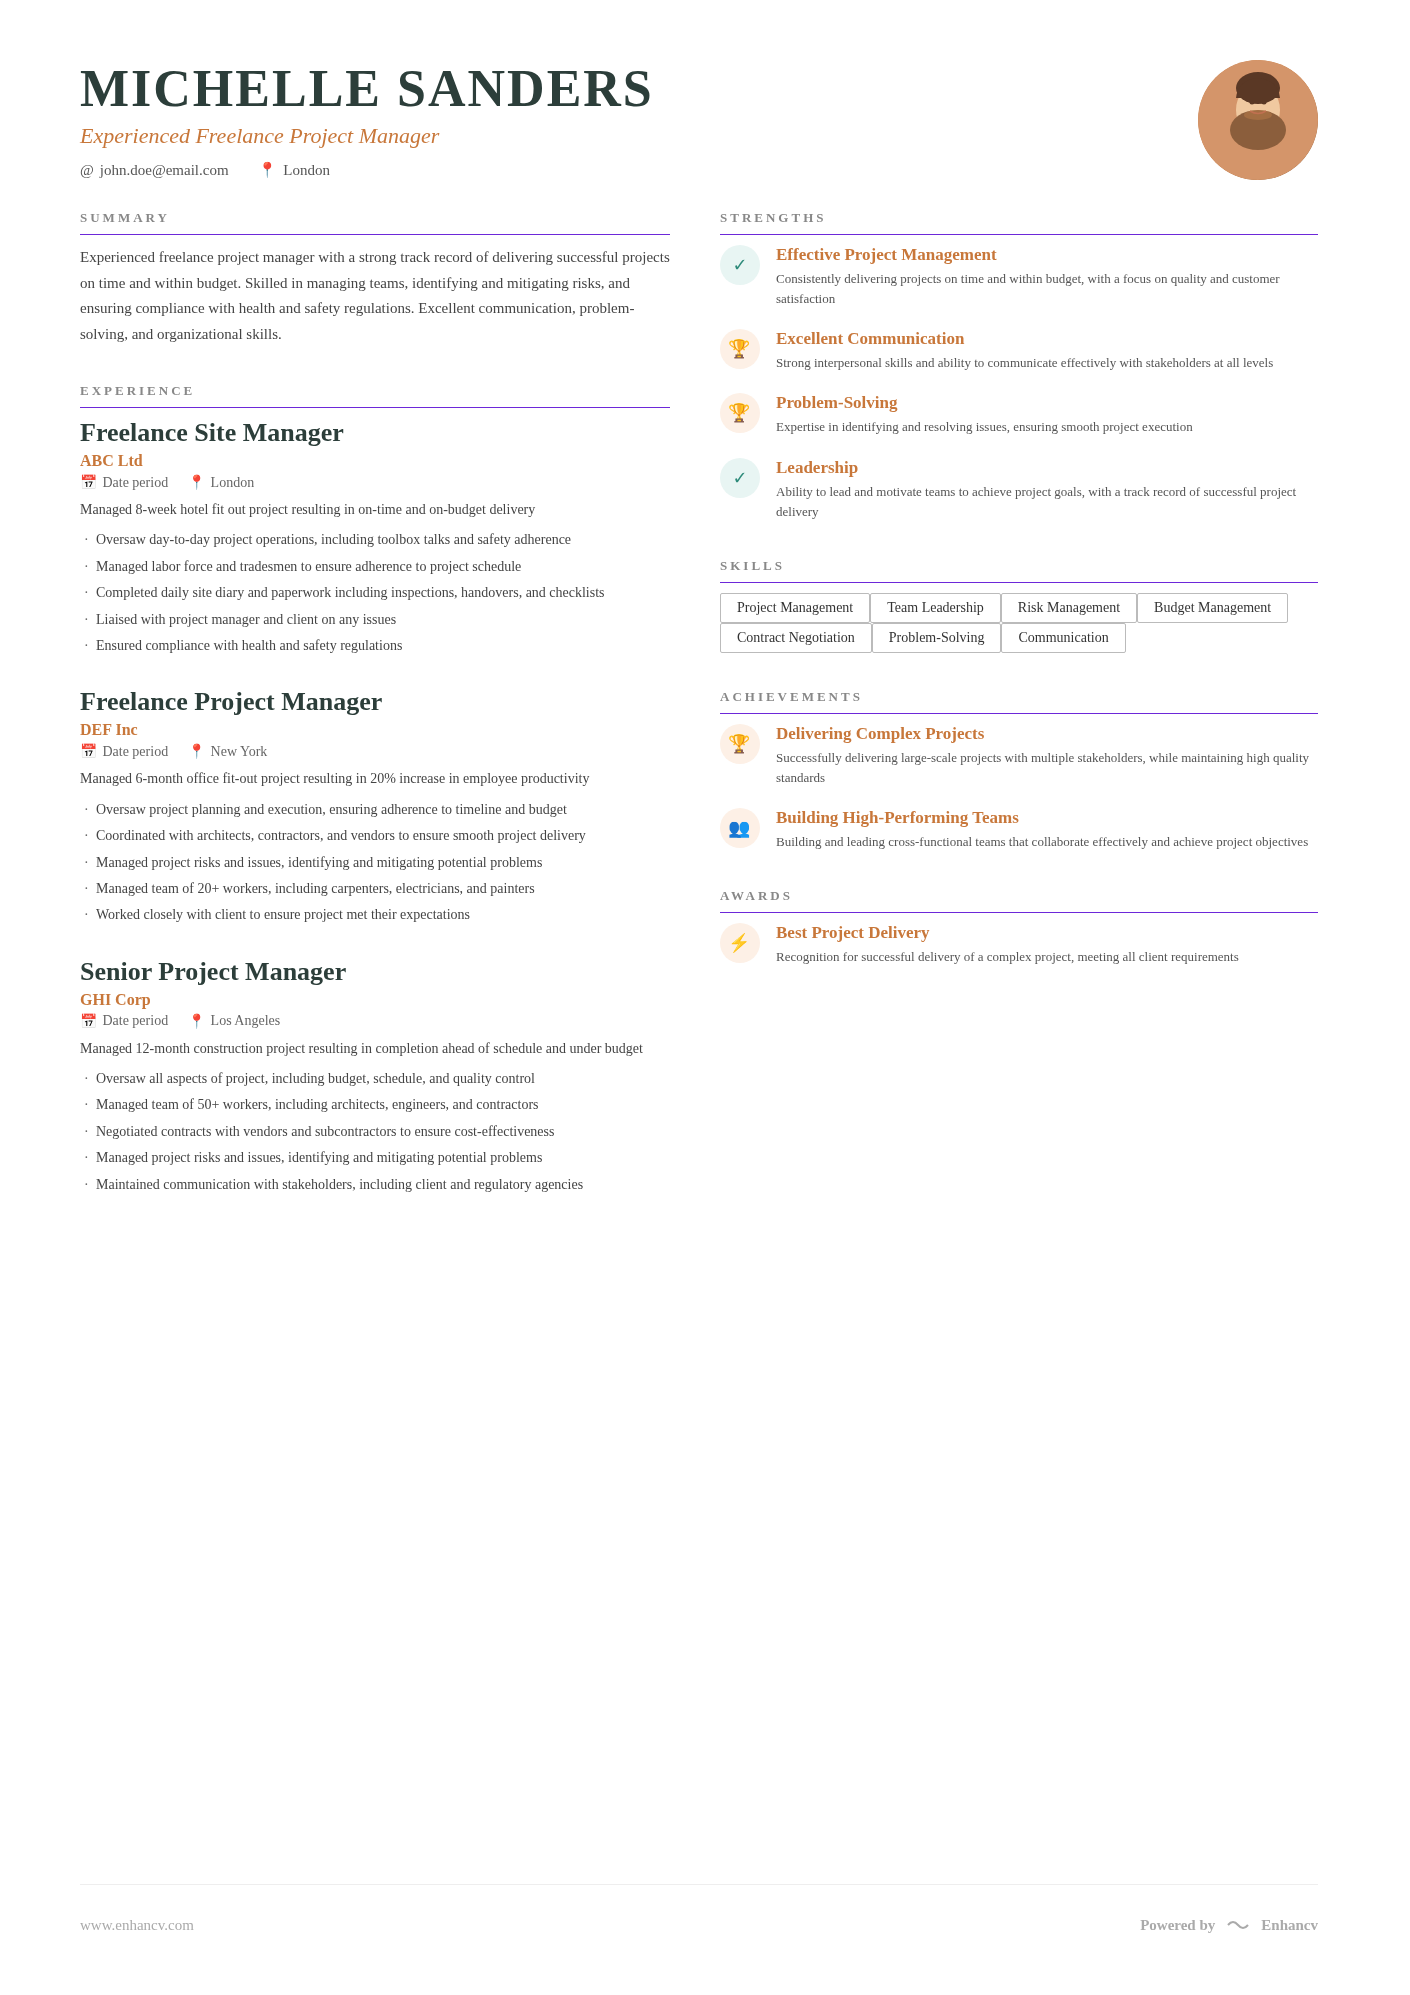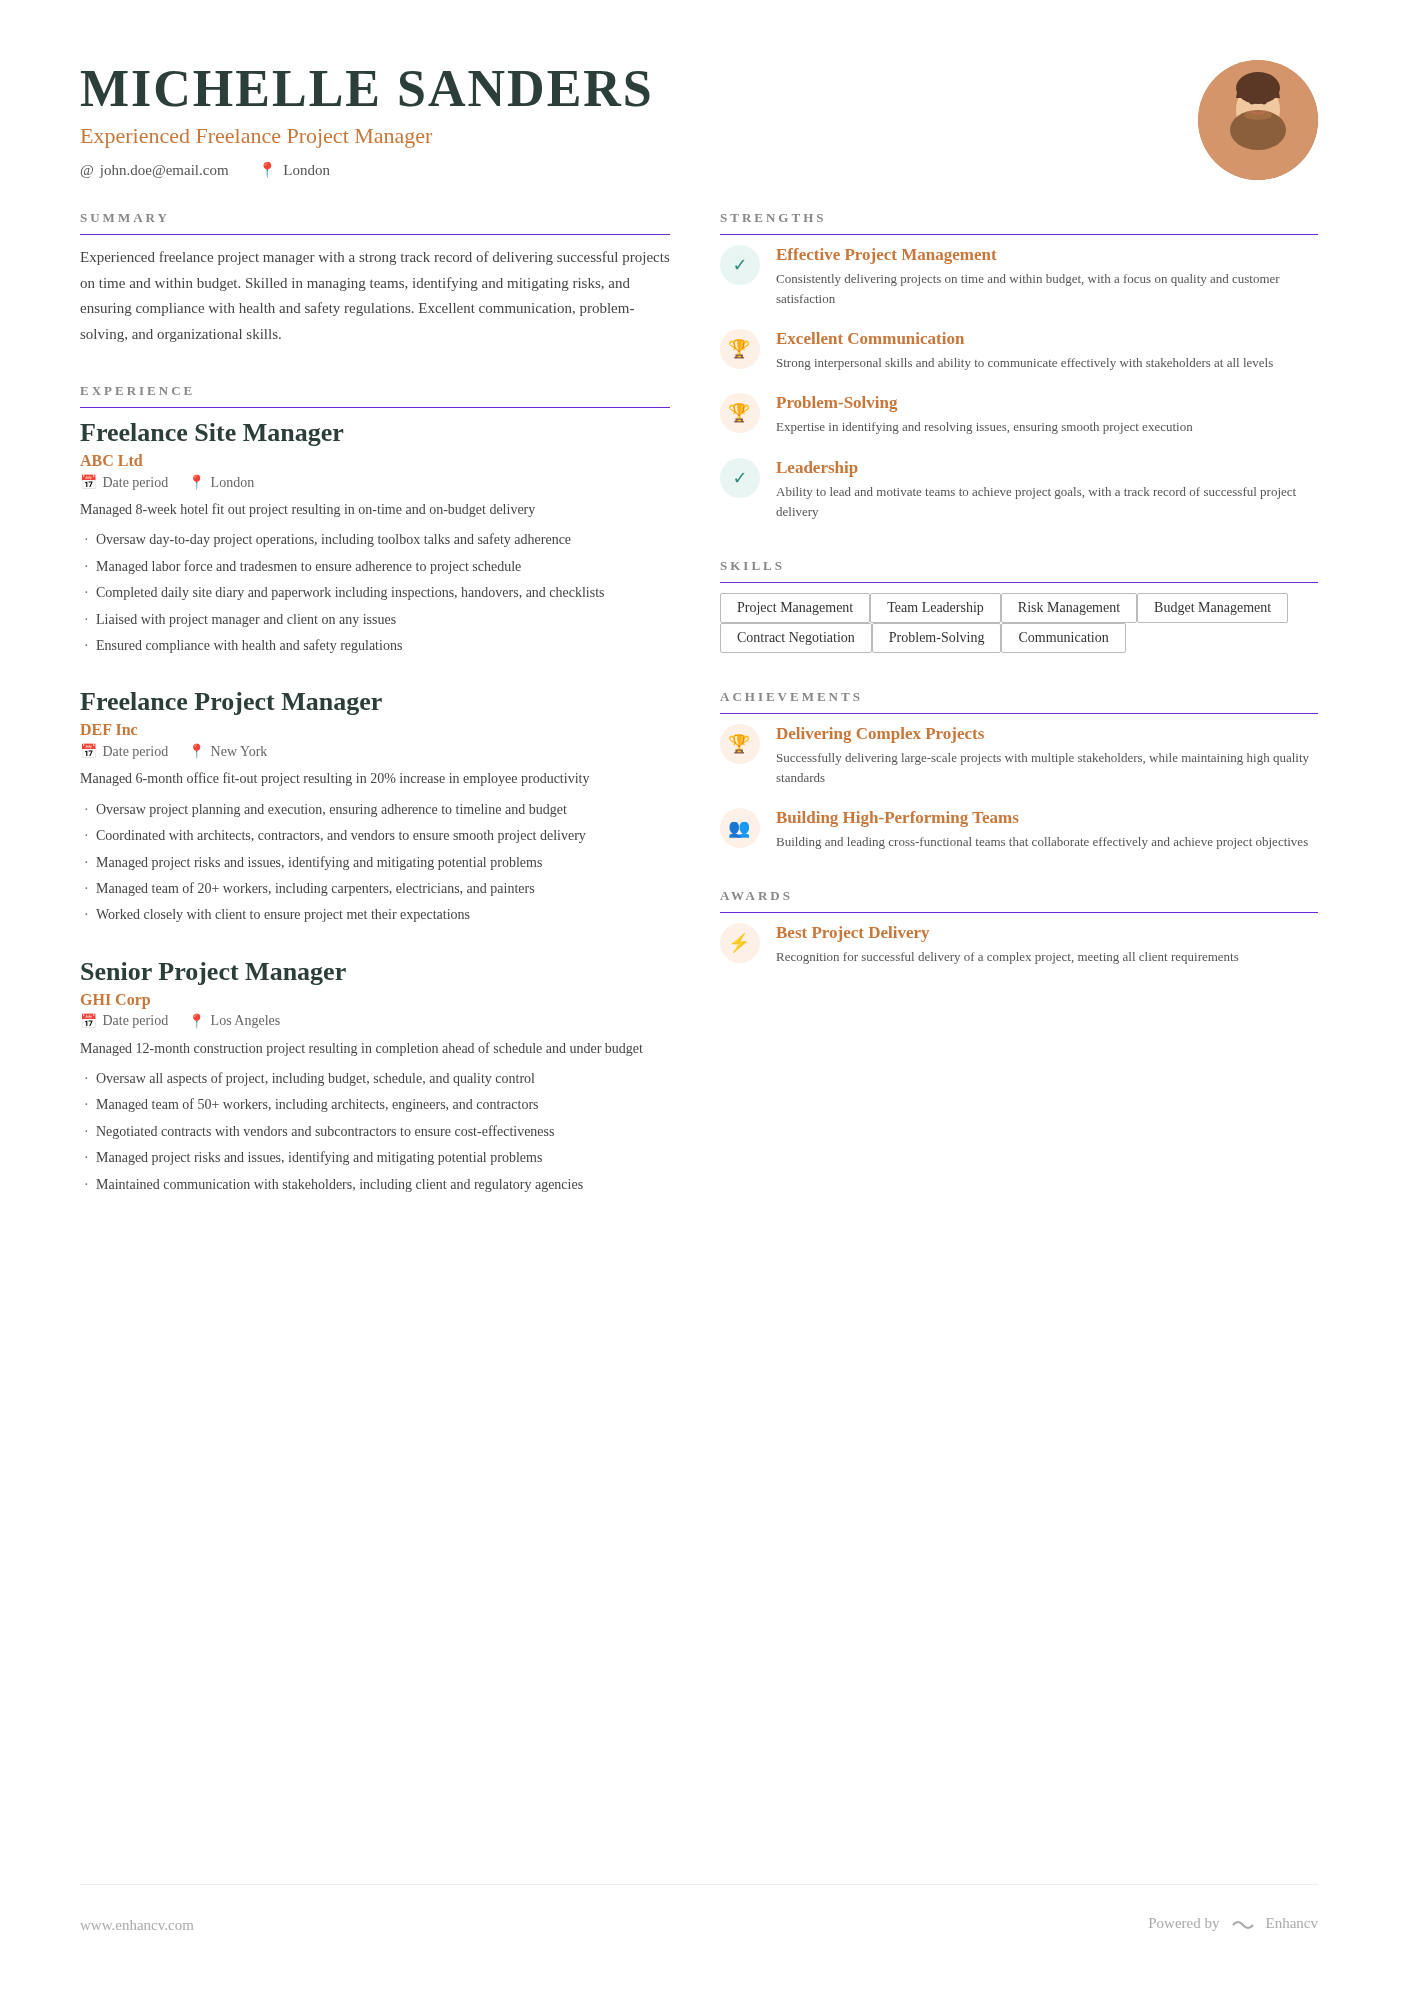--- a/index.html
+++ b/index.html
@@ -31,20 +31,21 @@
       font-weight: bold;
       color: #2c3e3a;
       letter-spacing: 2px;
       text-transform: uppercase;
       line-height: 1.1;
     }
     .title-sub {
       font-size: 22px;
       color: #c8773a;
       margin-top: 6px;
+      font-style: italic;
     }
     .contact-info {
       display: flex;
       gap: 30px;
       margin-top: 12px;
       font-size: 15px;
       color: #555;
     }
     .contact-item {
       display: flex;
@@ -260,21 +261,23 @@
       padding-top: 30px;
       display: flex;
       justify-content: space-between;
       align-items: center;
       border-top: 1px solid #eee;
       font-size: 15px;
       color: #aaa;
     }
     .footer-right {
       display: flex;
+      align-items: center;
       gap: 8px;
+      font-weight: bold;
     }
   </style>
 </head>
 <body>
 
 <div class="page">
 
   <div class="header">
     <div class="header-left">
       <div class="name">MICHELLE SANDERS</div>

